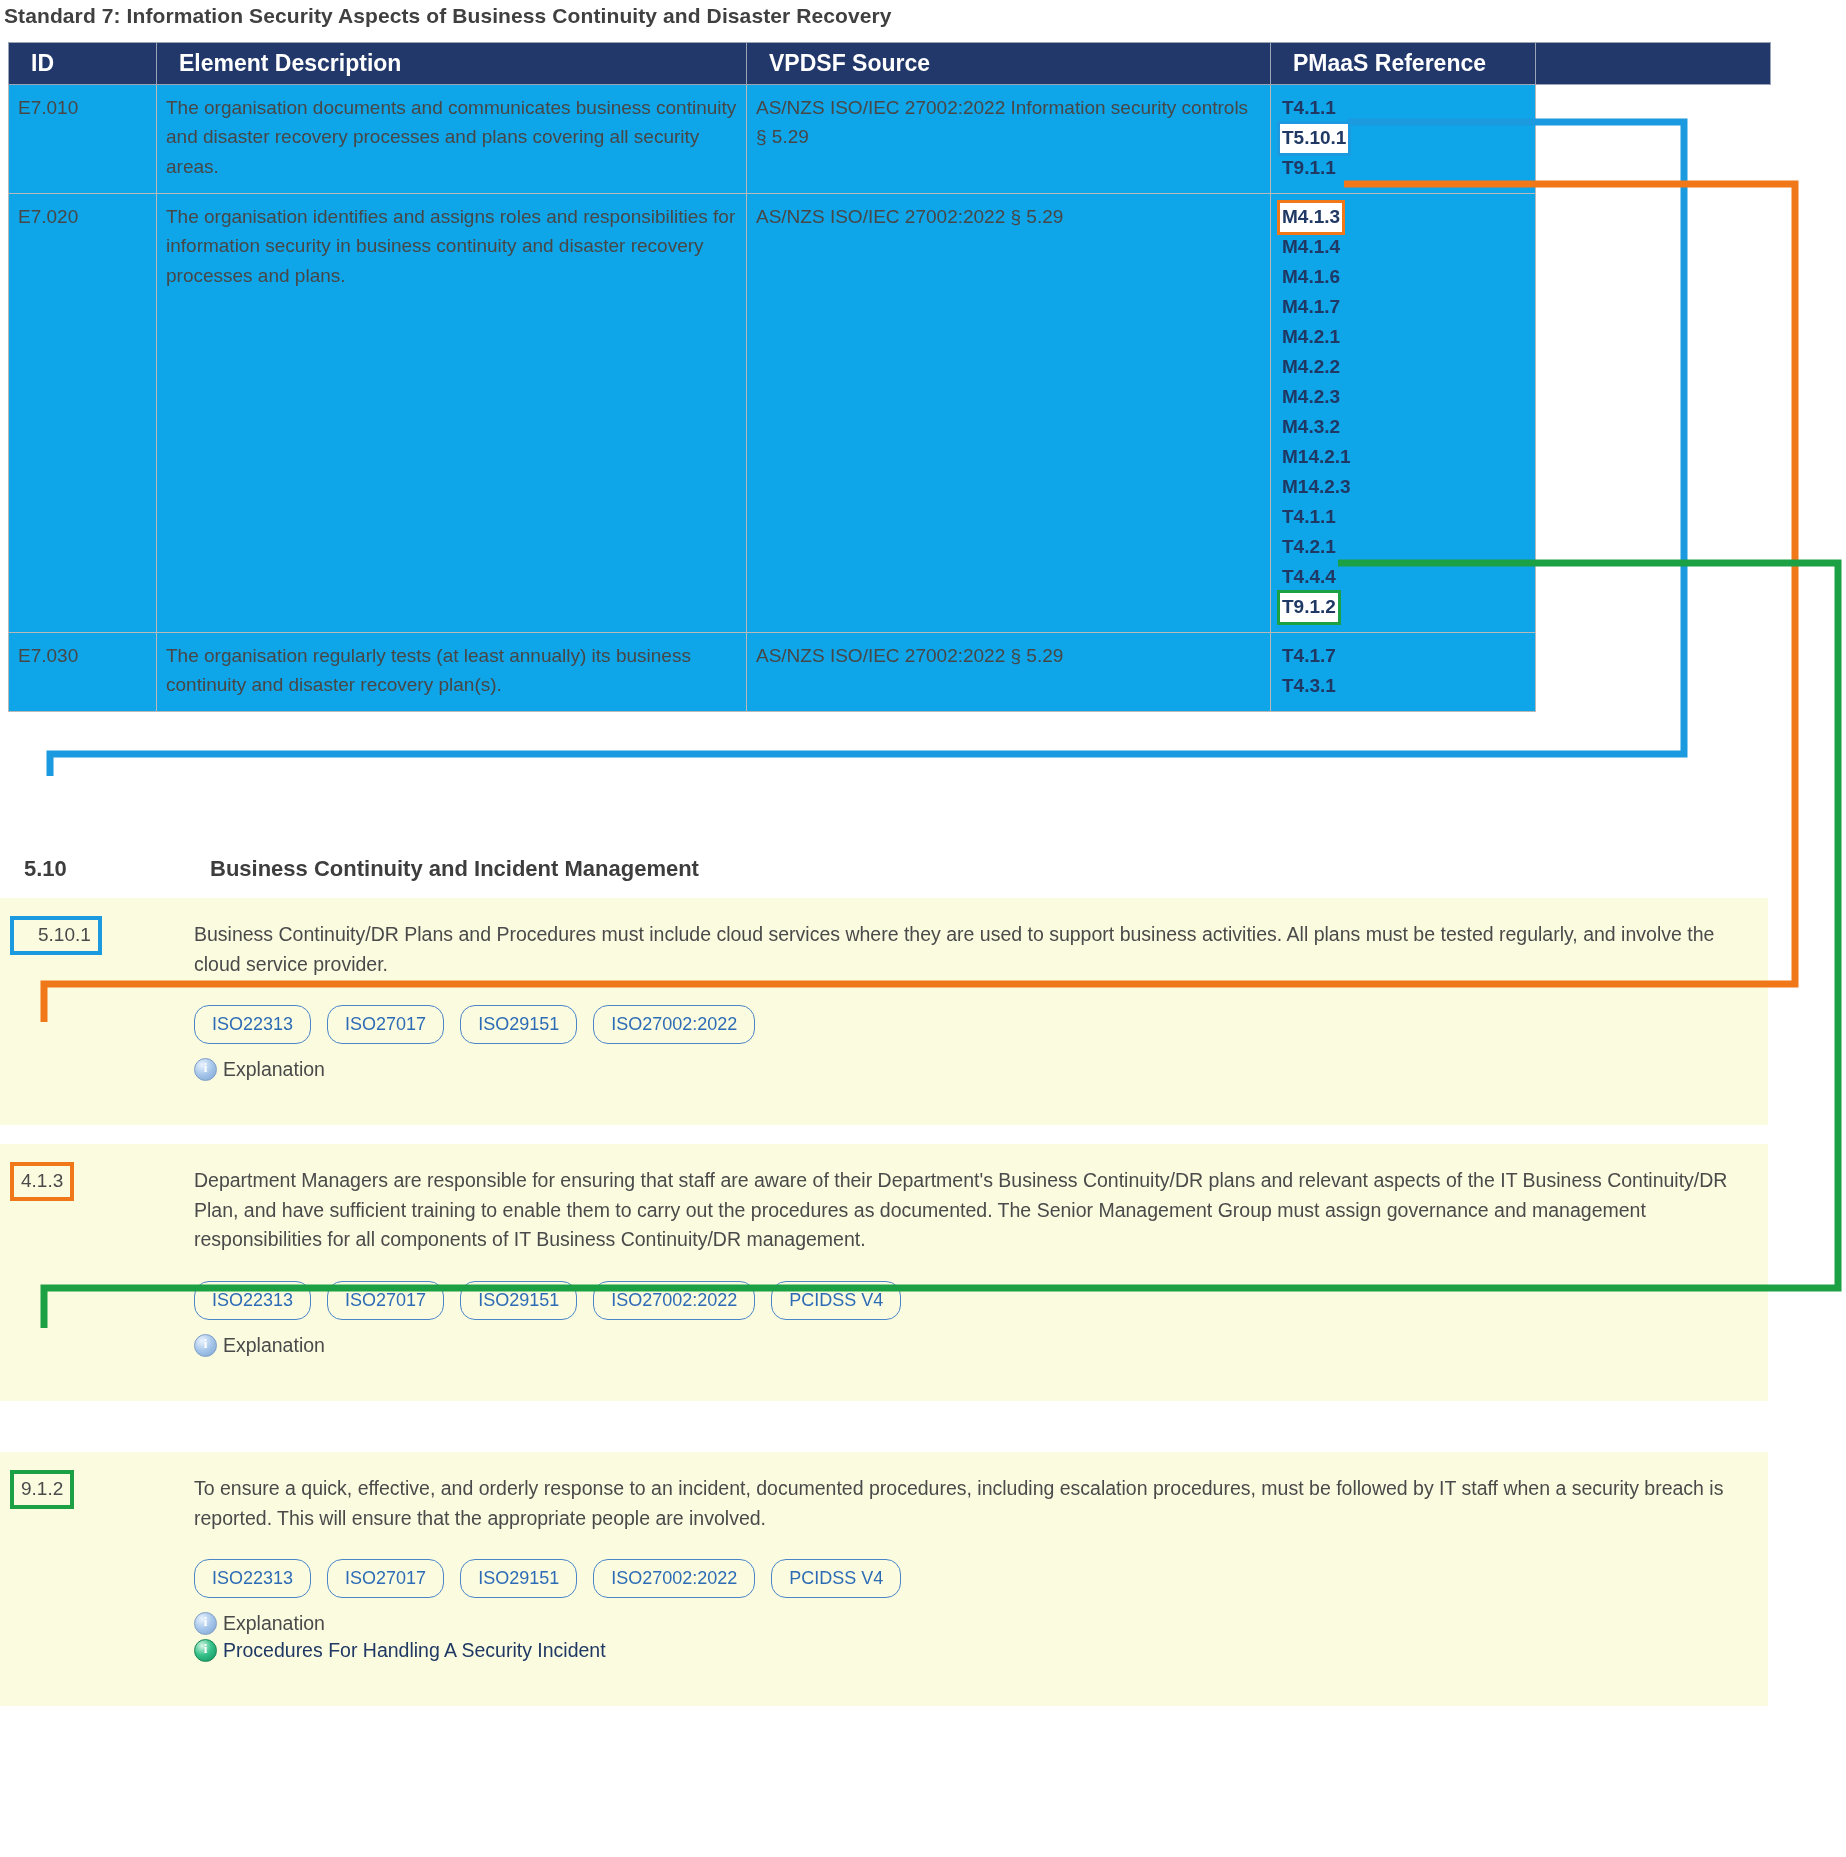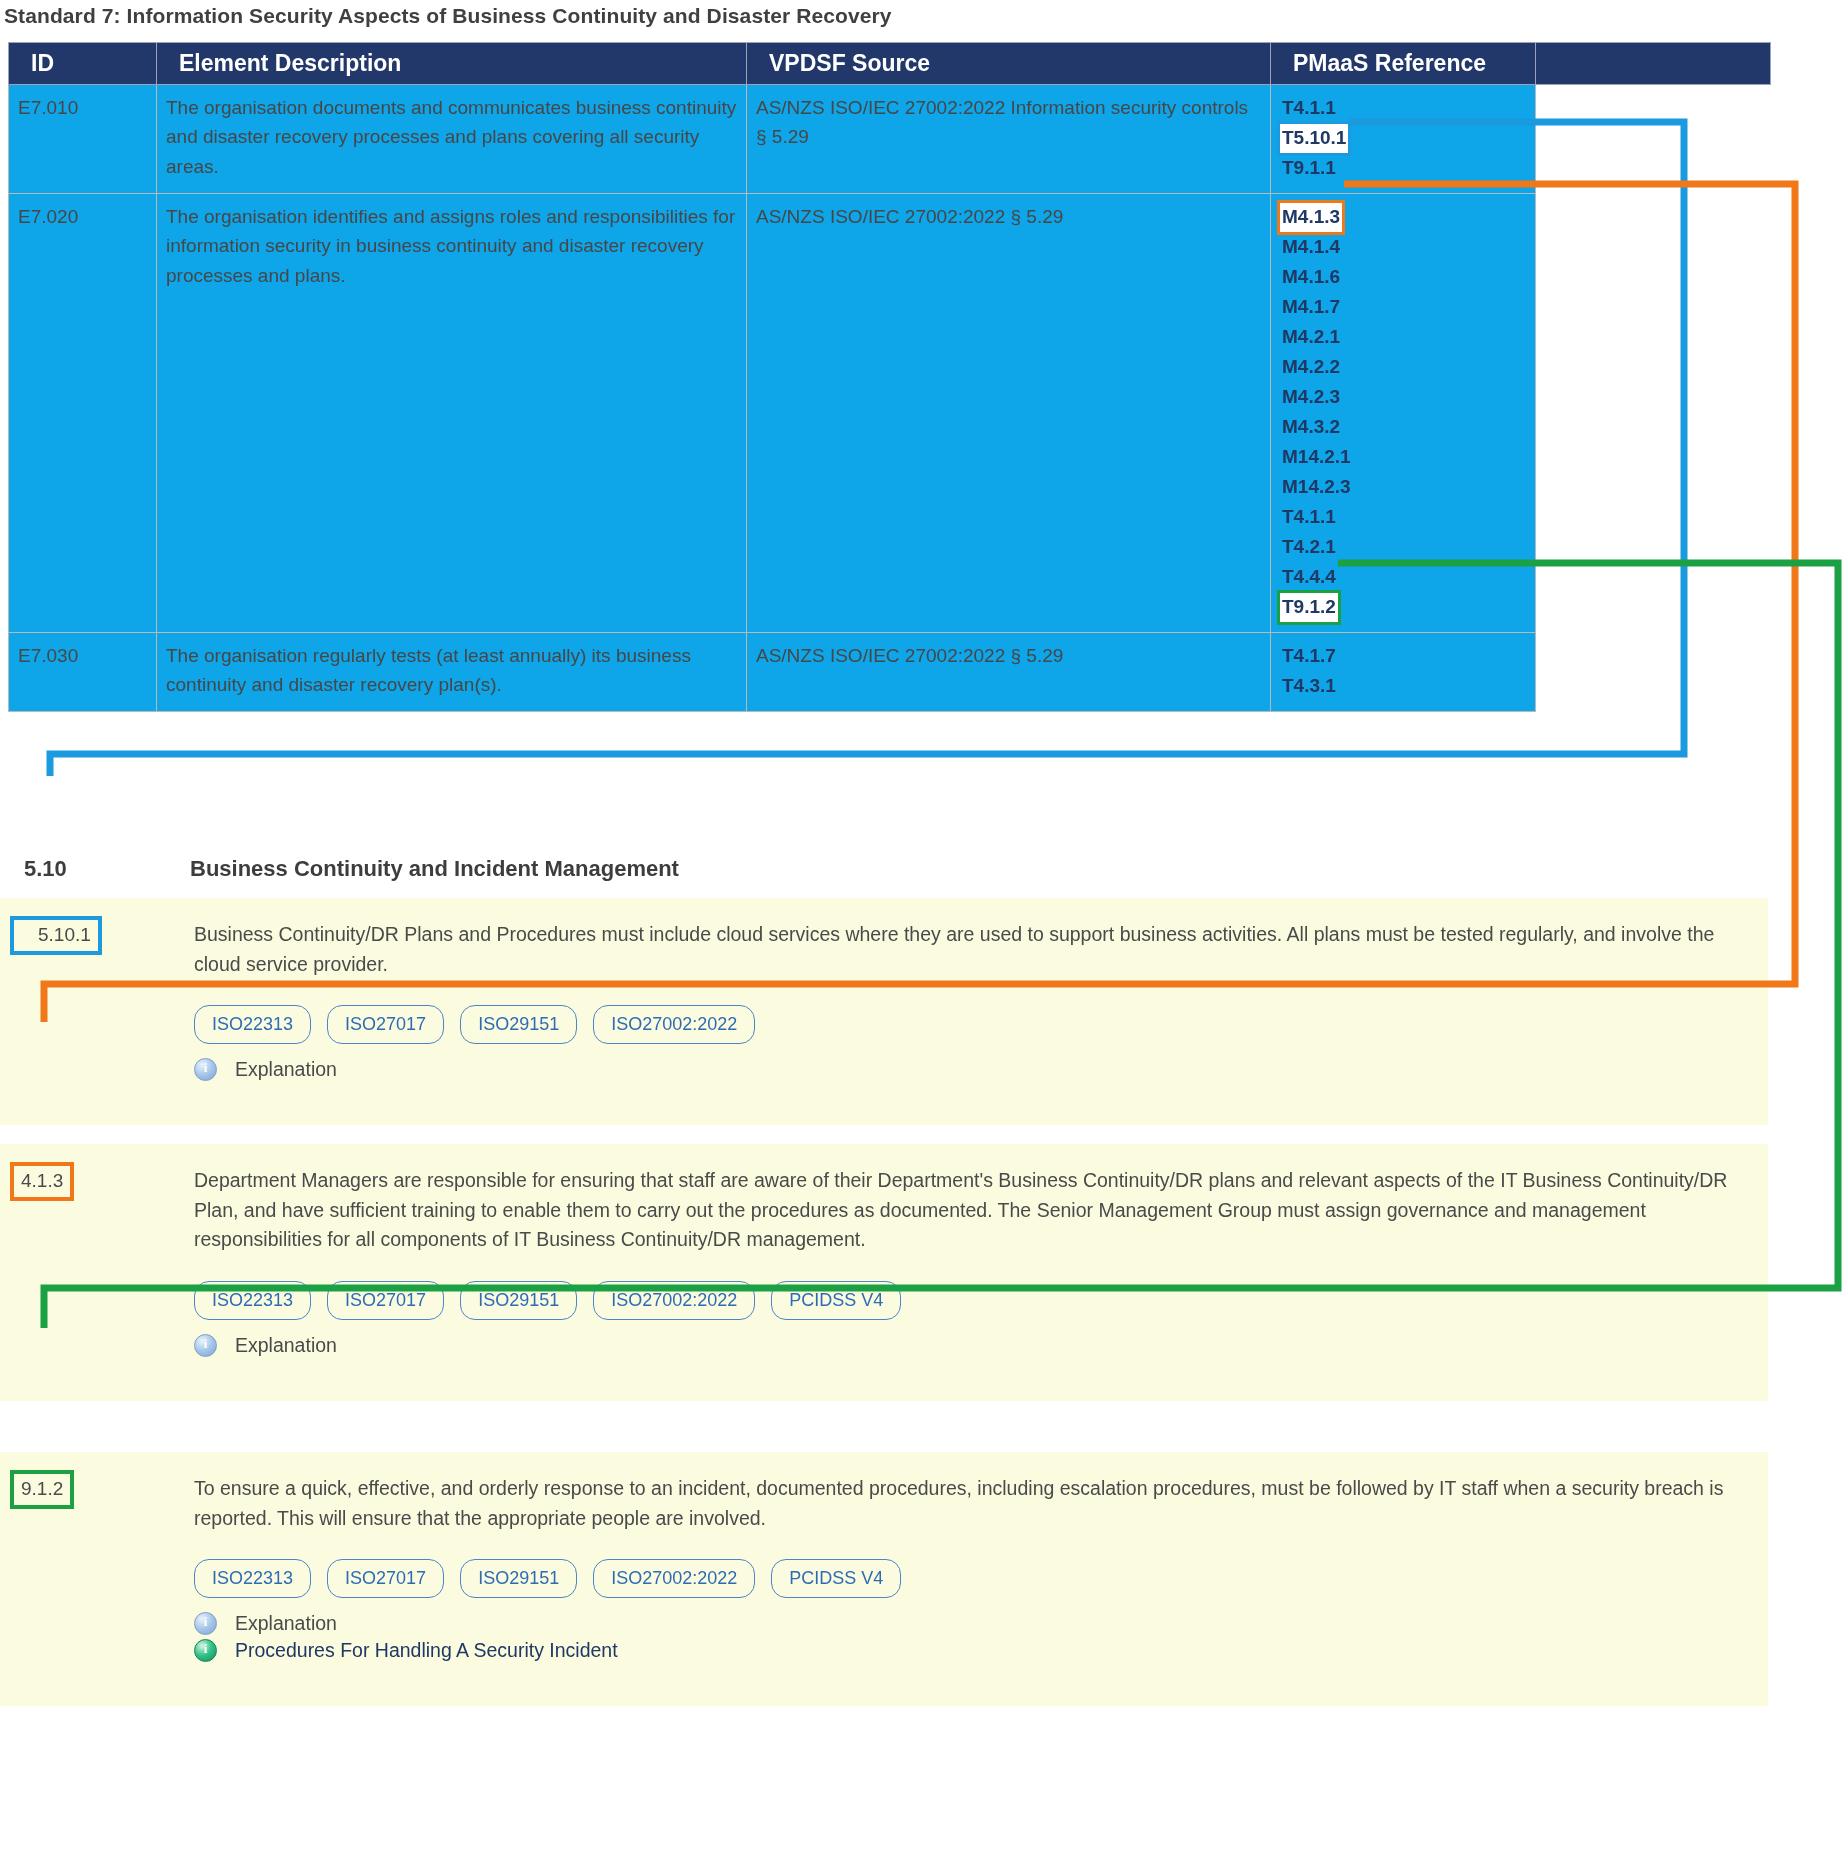--- a/index.html
+++ b/index.html
@@ -61,21 +61,21 @@
   .ref-item.hl-blue{outline:3px solid #1b9ae0;outline-offset:0px;background:#ffffff;}
   .ref-item.hl-orange{outline:3px solid #f07818;outline-offset:0px;background:#ffffff;}
   .ref-item.hl-green{outline:3px solid #1ba144;outline-offset:0px;background:#ffffff;}
   .ref-row{height:30px;font-weight:bold;}
   
   #section-heading{
     position:absolute;top:856px;left:0;width:100%;
     font-size:22px;font-weight:bold;color:#3d3d3d;
   }
   #section-heading .num{position:absolute;left:24px;top:0;}
-  #section-heading .ttl{position:absolute;left:190px;top:0;text-align:center;}
+  #section-heading .ttl{position:absolute;left:210px;top:0;text-align:center;}
   
   .clause{
     position:absolute;
     left:0;
     width:1768px;
     background:#fbfbe0;
     box-sizing:border-box;
   }
   .clause .body{
     margin-left:194px;
@@ -105,21 +105,21 @@
   .tag{
     border:1px solid #4a86c8;
     border-radius:15px;
     color:#2d6cb5;
     font-size:18px;
     padding:9px 17px 10px 17px;
     background:#fbfbe0;
     white-space:nowrap;
     line-height:1;
   }
-  .linkrow{margin-top:14px;display:flex;align-items:center;gap:18px;}
+  .linkrow{margin-top:14px;display:flex;align-items:center;gap:6px;}
   .linkrow.second{margin-top:4px;}
   .ico{
     width:21px;height:21px;border-radius:50%;
     display:inline-block;position:relative;flex:0 0 auto;
   }
   .ico-info{
     background:radial-gradient(circle at 34% 28%, #eaf3fd 0%, #a7c7ea 48%, #7ba3d4 100%);
     border:1px solid #7e9ec4;
   }
   .ico-green{

